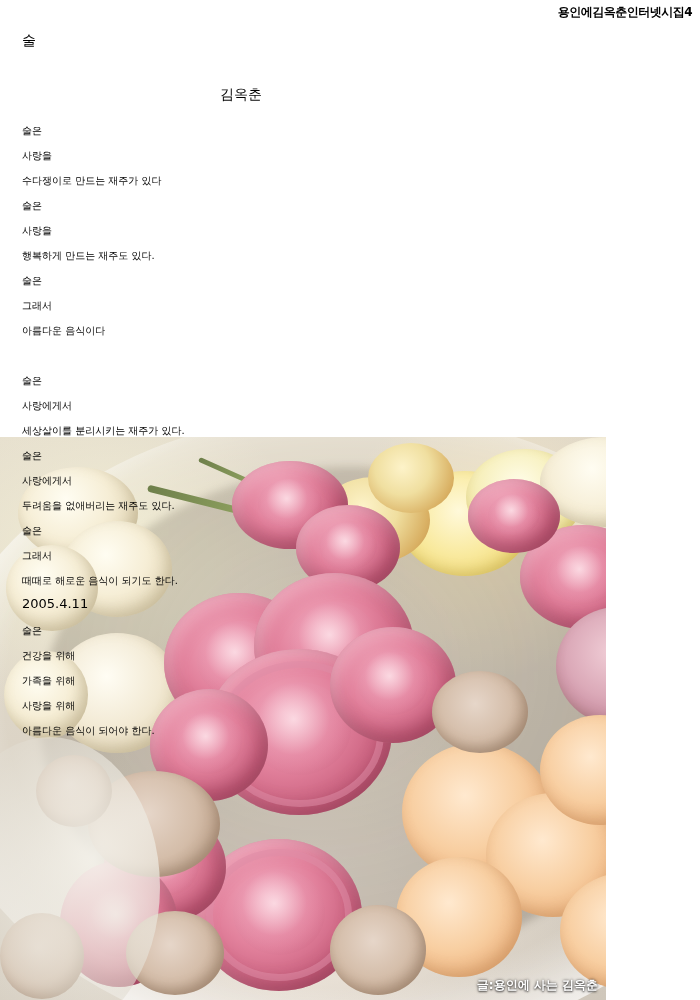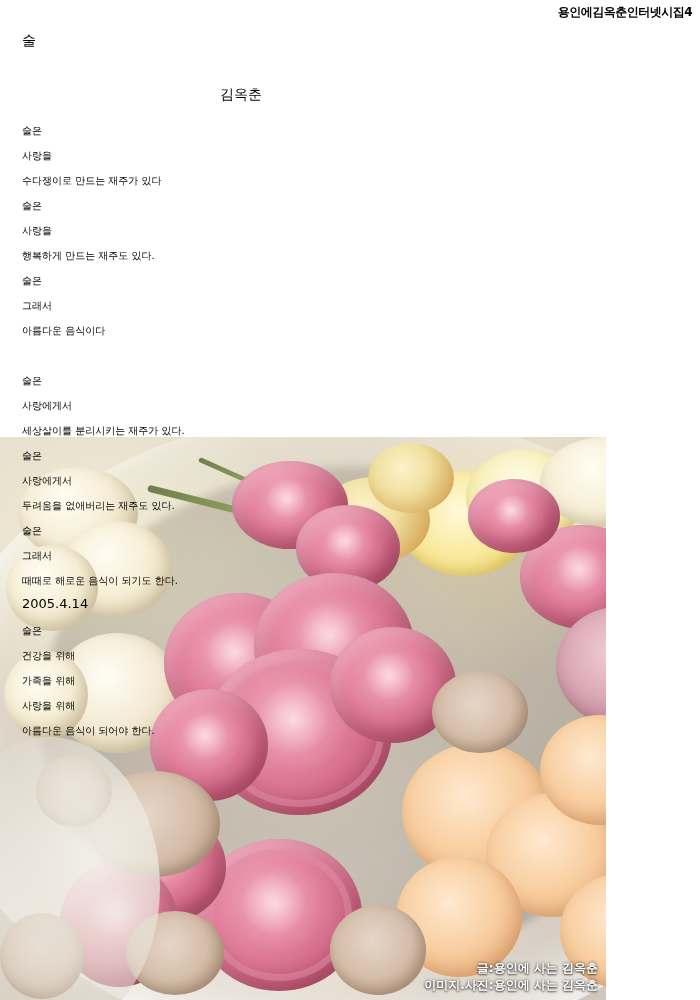--- a/index.html
+++ b/index.html
@@ -234,21 +234,21 @@
 술은
 그래서
 때때로 해로운 음식이 되기도 한다.
 
 술은
 건강을 위해
 가족을 위해
 사랑을 위해
 아름다운 음식이 되어야 한다.</div>
 
-  <div class="poem-date">2005.4.14</div>
+  <div class="poem-date">2005.4.11</div>
 
   <div class="photo">
     <div class="photo-canvas">
       <div class="bg-soft"></div>
       <div class="bowl-rim"></div>
       <div class="water"></div>
 
       <div class="cream" style="left:18px; top:30px; width:120px; height:92px;"></div>
       <div class="cream" style="left:62px; top:84px; width:110px; height:96px;"></div>
       <div class="cream" style="left:6px; top:108px; width:92px; height:86px;"></div>
@@ -296,17 +296,16 @@
       <div class="dusty" style="left:126px; top:474px; width:98px; height:84px;"></div>
       <div class="dusty" style="left:330px; top:468px; width:96px; height:90px;"></div>
       <div class="dusty" style="left:0px; top:476px; width:84px; height:86px;"></div>
       <div class="dusty" style="left:432px; top:234px; width:96px; height:82px;"></div>
 
       <div class="blob" style="left:-60px; top:300px; width:220px; height:300px; background:radial-gradient(ellipse at 70% 40%, rgba(245,243,236,0.9) 0%, rgba(226,221,210,0.6) 55%, rgba(200,194,184,0) 80%);"></div>
     </div>
 
     <div class="photo-caption">
       <div>글:용인에 사는 김옥춘</div>
-      <div>이미지.사진:용인에 사는 김옥춘</div>
     </div>
   </div>
 
 </div>
 
 </body></html>

